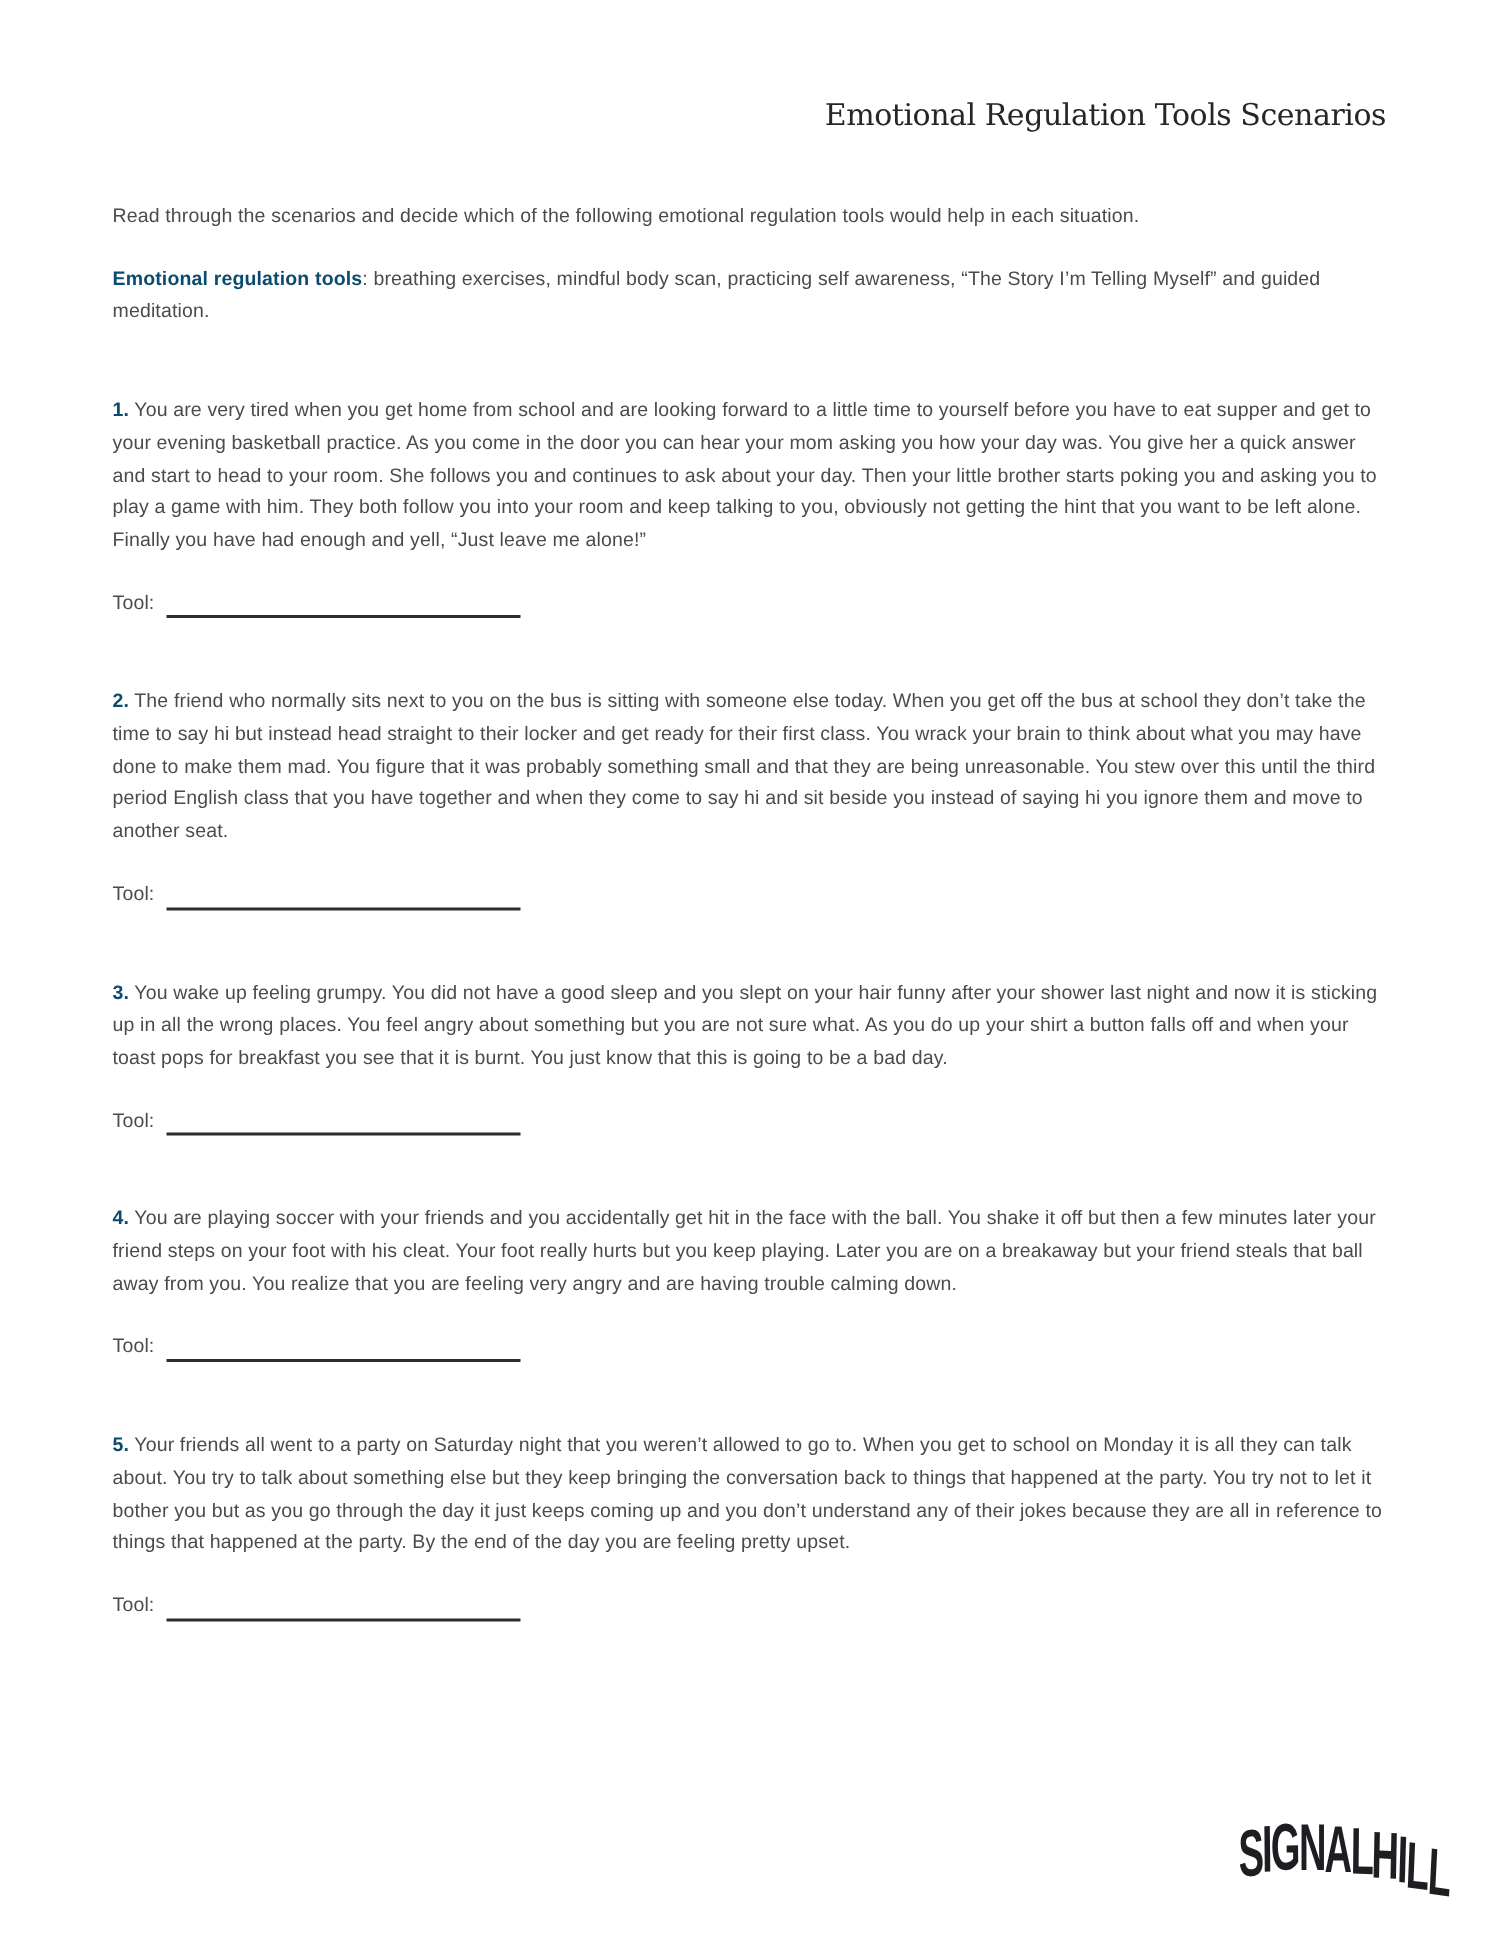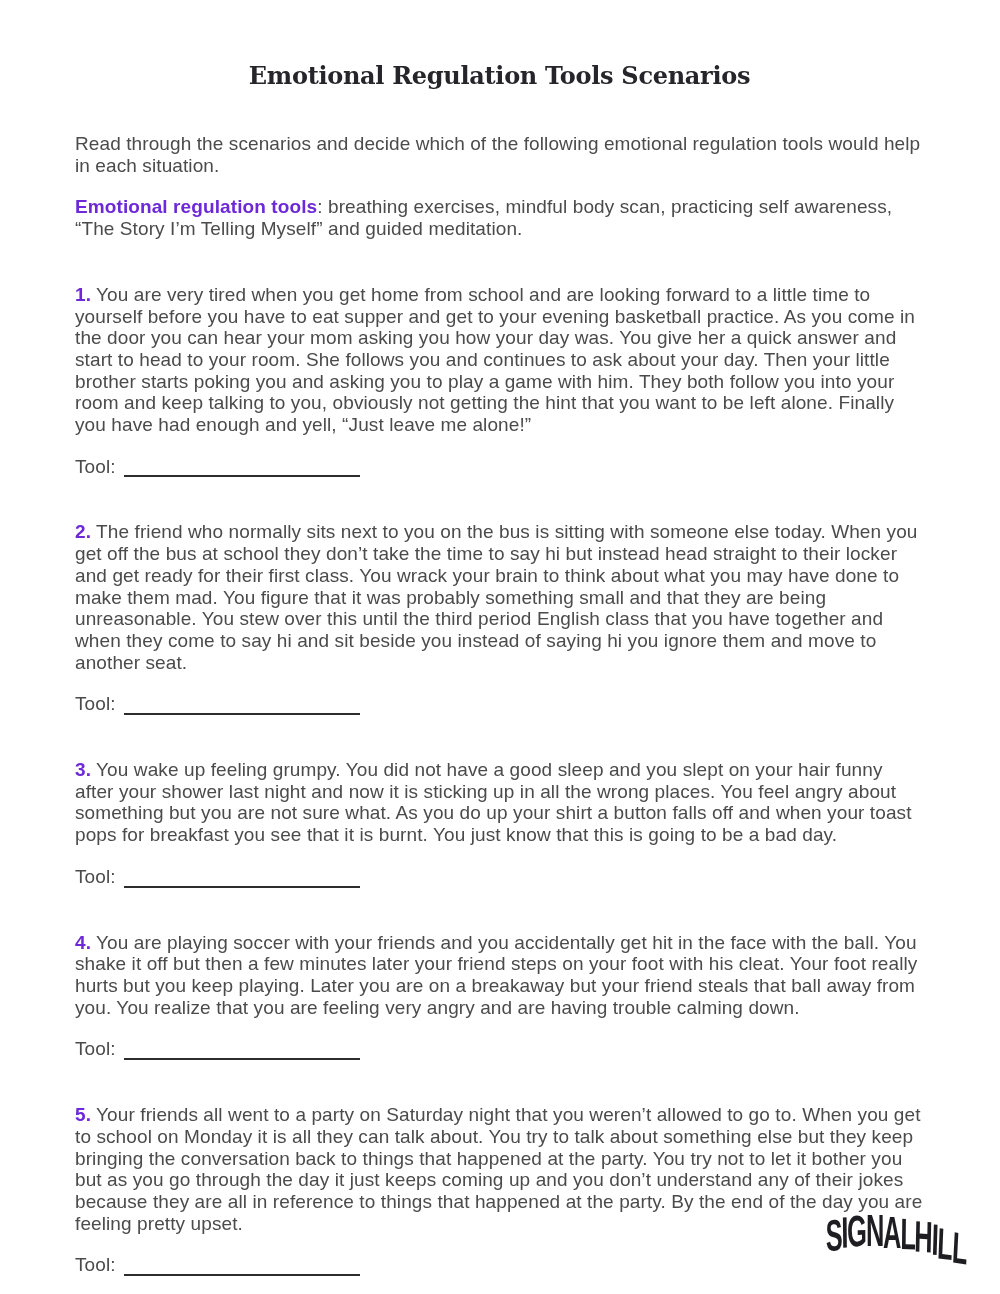--- a/index.html
+++ b/index.html
@@ -10,36 +10,36 @@
     position: relative;
     overflow: hidden;
     font-family: "Liberation Sans", "DejaVu Sans", sans-serif;
     color: #4a4a4a;
   }
   .page {
     padding: 58px 76px 0 75px;
   }
   .doc-title {
     font-family: "DejaVu Serif", "Liberation Serif", serif;
-    font-weight: 700;
-    font-size: 24px;
+    font-weight: 400;
+    font-size: 20px;
     line-height: 36px;
-    text-align: center;
+    text-align: right;
     color: #26262a;
     letter-spacing: -0.3px;
     margin-bottom: 39px;
   }
   .body-text {
-    font-size: 19px;
+    font-size: 13px;
     line-height: 21.7px;
     letter-spacing: 0.1px;
     color: #4b4b4b;
   }
   p.para { margin-bottom: 20px; }
-  .bold { font-weight: 700; color: #6d28d9; }
+  .bold { font-weight: 700; color: #0c4a6e; }
   .section-heading {
     font-weight: 700;
     color: #3a3a3a;
     margin-bottom: 28px;
   }
   .scenario { margin-bottom: 20px; margin-top: 44px; }
   .tool-line {
     margin-bottom: 26px;
     display: flex;
     align-items: flex-end;

